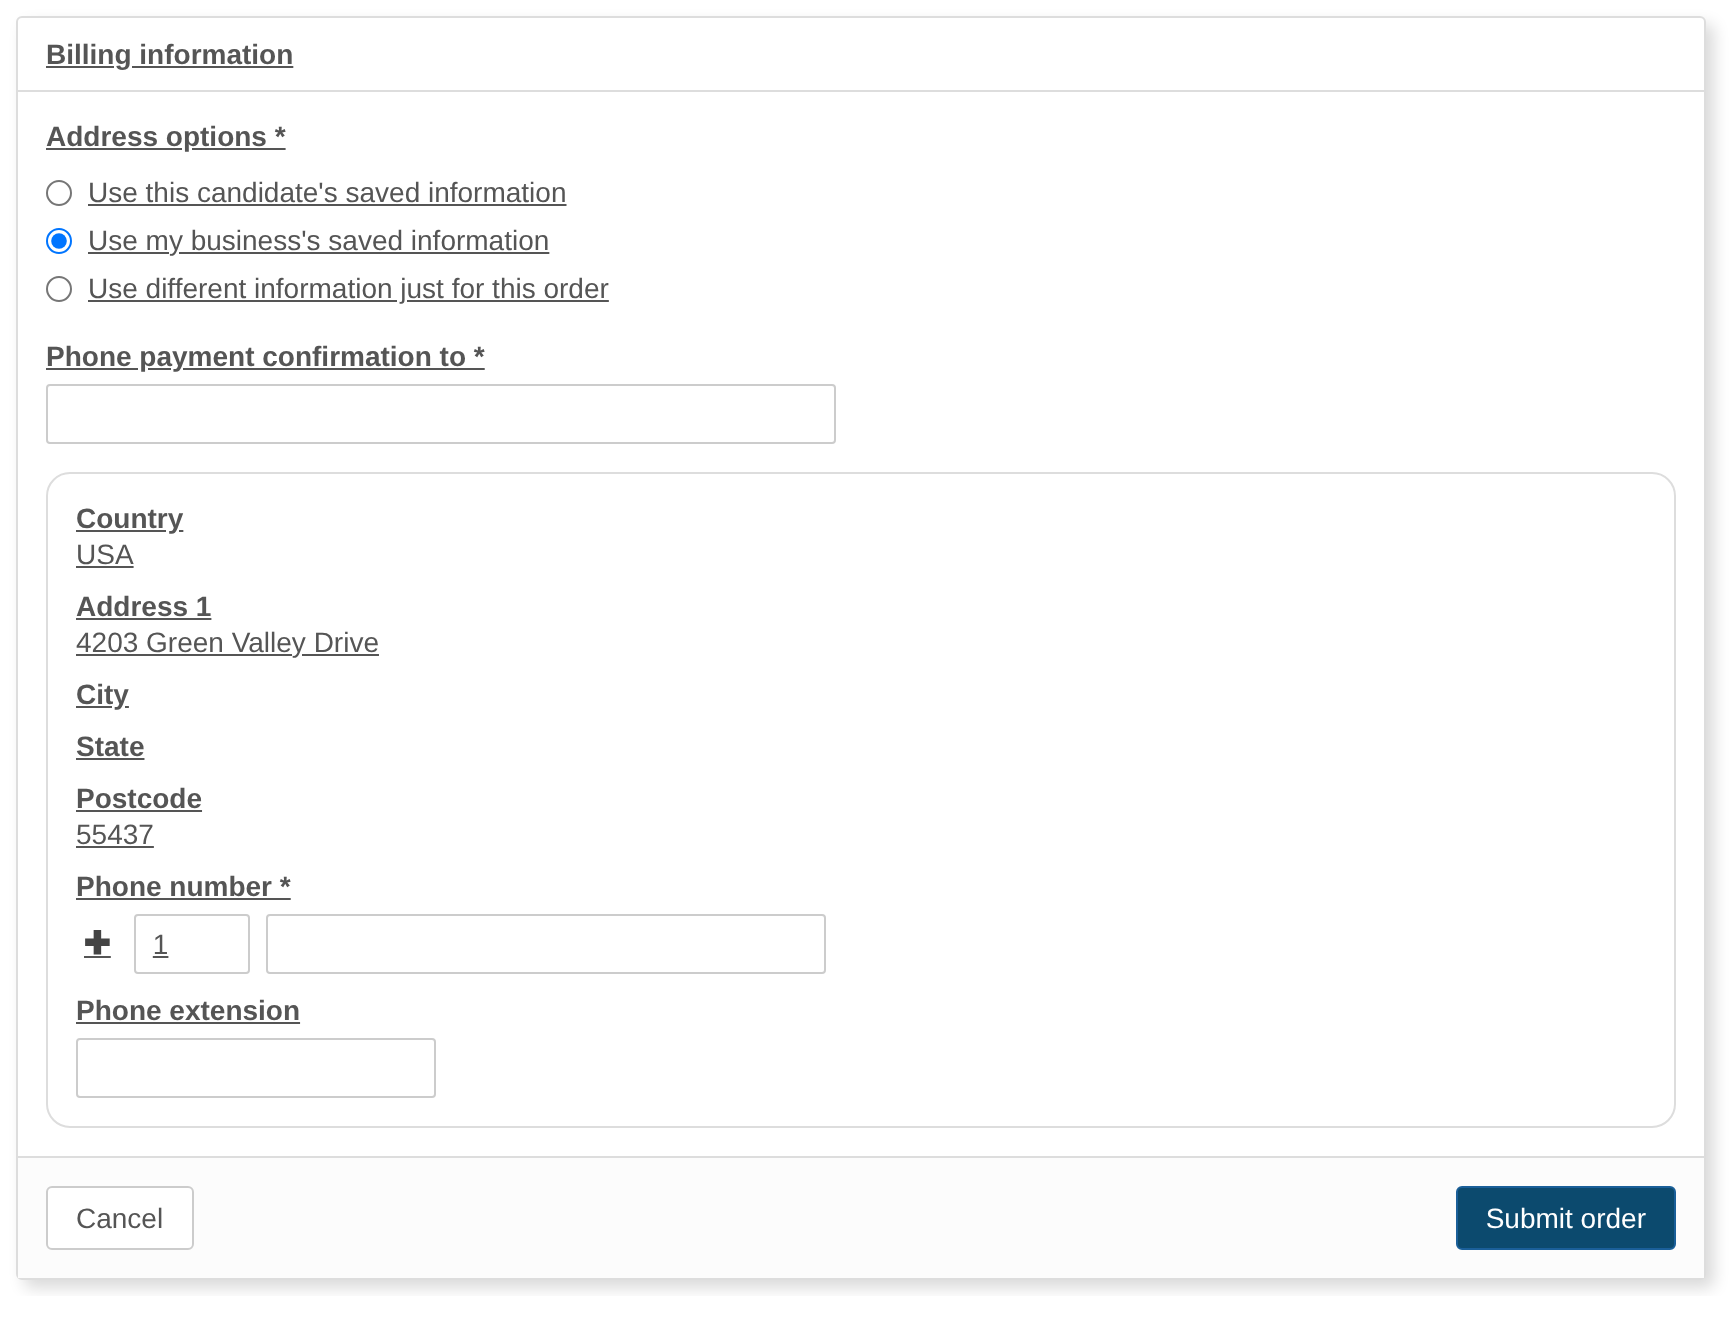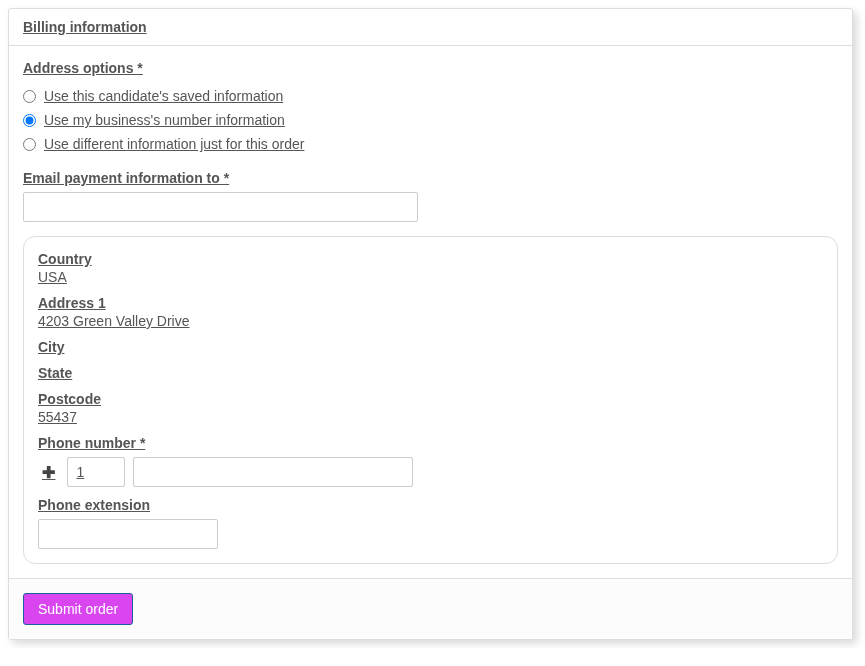--- a/index.html
+++ b/index.html
@@ -124,21 +124,21 @@
       font-size: 14px;
       cursor: pointer;
       border: 1px solid transparent;
     }
     .btn-default {
       background: #fff;
       border-color: #ccc;
       color: #555;
     }
     .btn-primary {
-      background: #d946ef;
+      background: #0c4a6e;
       border-color: #1a5f99;
       color: #fff;
     }
   </style>
 </head>
 <body>
 
 <div class="panel">
   <div class="panel-header">Billing information</div>
 
@@ -146,29 +146,29 @@
 
     <div class="section-label">Address options *</div>
 
     <div class="radio-group">
       <label class="radio-row">
         <input type="radio" name="addropt" style="">
         <span>Use this candidate's saved information</span>
       </label>
       <label class="radio-row">
         <input type="radio" name="addropt" checked="" style="">
-        <span>Use my business's number information</span>
+        <span>Use my business's saved information</span>
       </label>
       <label class="radio-row">
         <input type="radio" name="addropt" style="">
         <span>Use different information just for this order</span>
       </label>
     </div>
 
-    <div class="field-label">Email payment information to *</div>
+    <div class="field-label">Phone payment confirmation to *</div>
     <input type="text" class="email-input" value="" style="">
 
     <div class="inner-panel">
       <div class="addr-label">Country</div>
       <div class="addr-value">USA</div>
 
       <div class="addr-label">Address 1</div>
       <div class="addr-value">4203 Green Valley Drive</div>
 
       <div class="addr-label">City</div>
@@ -185,15 +185,16 @@
         <input type="text" class="phone-num" value="" style="">
       </div>
 
       <div class="addr-label">Phone extension</div>
       <input type="text" class="ext-input" value="" style="">
     </div>
 
   </div>
 
   <div class="panel-footer">
+    <button class="btn btn-default">Cancel</button>
     <button class="btn btn-primary">Submit order</button>
   </div>
 </div>
 
 </body></html>

